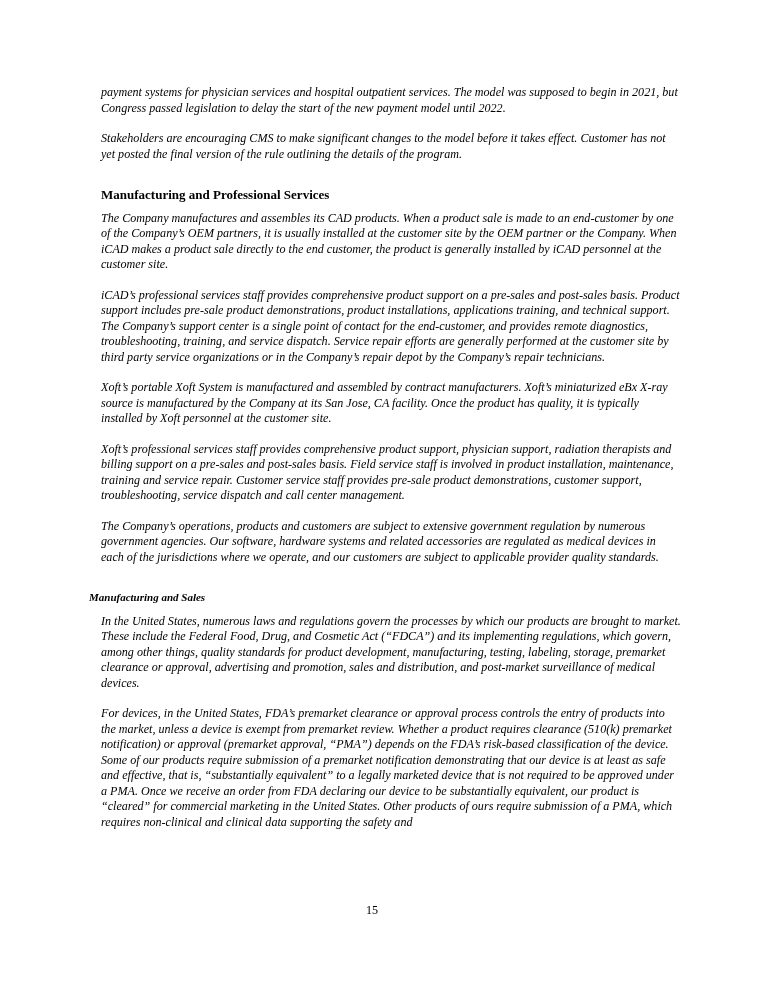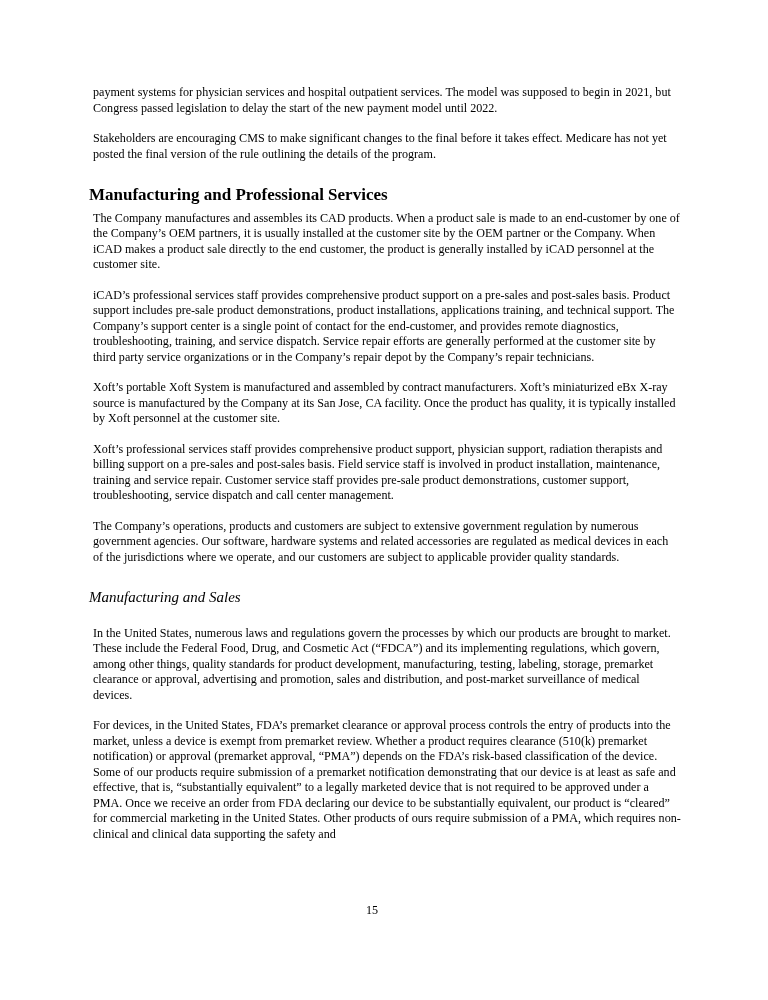--- a/index.html
+++ b/index.html
@@ -19,57 +19,58 @@
   .content {
     position: absolute;
     left: 89px;
     top: 85px;
     width: 592px;
     font-size: 12.1px;
     line-height: 15.5px;
     text-align: left;
   }
   .content p {
-    margin: 0 0 15px 4px;
+    margin: 0 0 15px 12px;
     padding: 0;
+    font-style: italic;
   }
   .section-heading {
-    font-size: 17px;
+    font-size: 13px;
     line-height: 15.5px;
     font-weight: bold;
-    margin: 25px 0 8px 0;
+    margin: 25px 0 8px 12px;
     padding: 0;
   }
   .subsection-heading {
-    font-size: 15px;
+    font-size: 11px;
     line-height: 15.5px;
-    font-weight: normal;
+    font-weight: bold;
     font-style: italic;
-    margin: 25px 0 20px 0;
+    margin: 25px 0 8px 0;
     padding: 0;
   }
   .page-number {
     position: absolute;
     top: 903px;
     left: 0;
     width: 744px;
     text-align: center;
     font-size: 12.1px;
     line-height: 15.5px;
   }
 </style>
 </head>
 <body>
 
 <div class="page">
   <div class="content">
 
     <p>payment systems for physician services and hospital outpatient services. The model was supposed to begin in 2021, but Congress passed legislation to delay the start of the new payment model until 2022.</p>
 
-    <p>Stakeholders are encouraging CMS to make significant changes to the final before it takes effect. Medicare has not yet posted the final version of the rule outlining the details of the program.</p>
+    <p>Stakeholders are encouraging CMS to make significant changes to the model before it takes effect. Customer has not yet posted the final version of the rule outlining the details of the program.</p>
 
     <h2 class="section-heading">Manufacturing and Professional Services</h2>
 
     <p>The Company manufactures and assembles its CAD products. When a product sale is made to an end-customer by one of the Company’s OEM partners, it is usually installed at the customer site by the OEM partner or the Company. When iCAD makes a product sale directly to the end customer, the product is generally installed by iCAD personnel at the customer site.</p>
 
     <p>iCAD’s professional services staff provides comprehensive product support on a pre-sales and post-sales basis. Product support includes pre-sale product demonstrations, product installations, applications training, and technical support. The Company’s support center is a single point of contact for the end-customer, and provides remote diagnostics, troubleshooting, training, and service dispatch. Service repair efforts are generally performed at the customer site by third party service organizations or in the Company’s repair depot by the Company’s repair technicians.</p>
 
     <p>Xoft’s portable Xoft System is manufactured and assembled by contract manufacturers. Xoft’s miniaturized eBx X-ray source is manufactured by the Company at its San Jose, CA facility. Once the product has quality, it is typically installed by Xoft personnel at the customer site.</p>
 
     <p>Xoft’s professional services staff provides comprehensive product support, physician support, radiation therapists and billing support on a pre-sales and post-sales basis. Field service staff is involved in product installation, maintenance, training and service repair. Customer service staff provides pre-sale product demonstrations, customer support, troubleshooting, service dispatch and call center management.</p>

